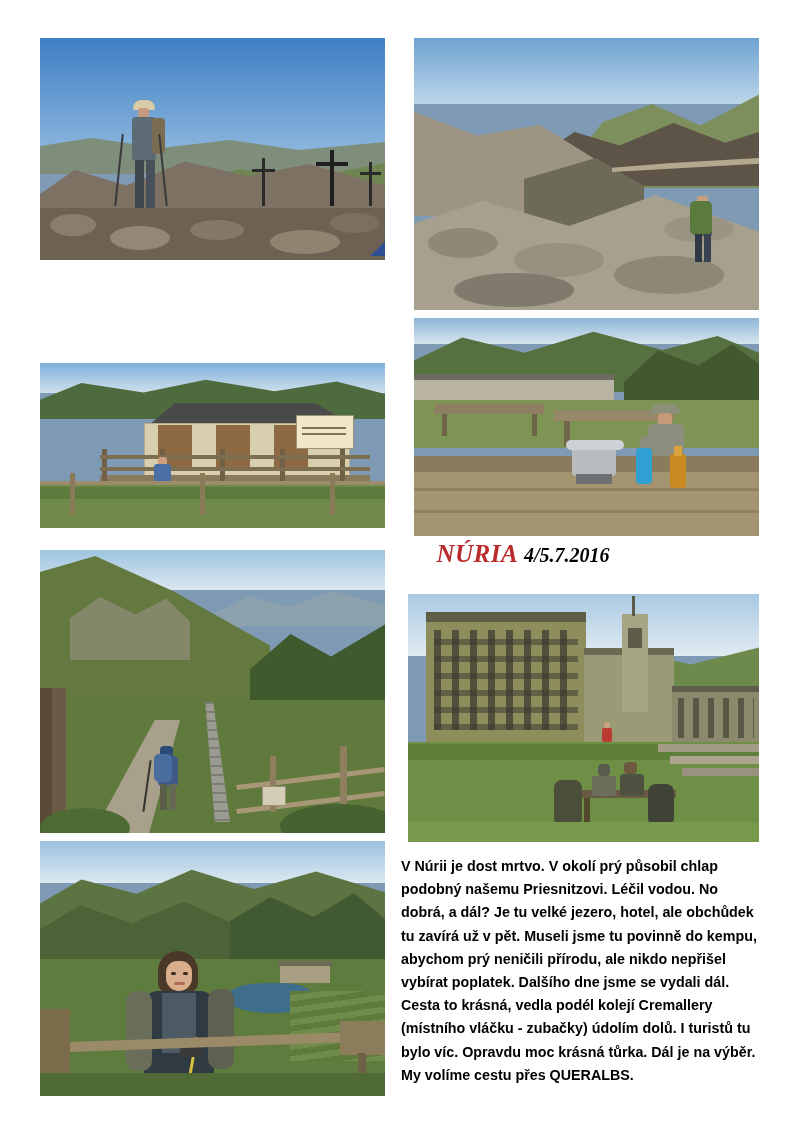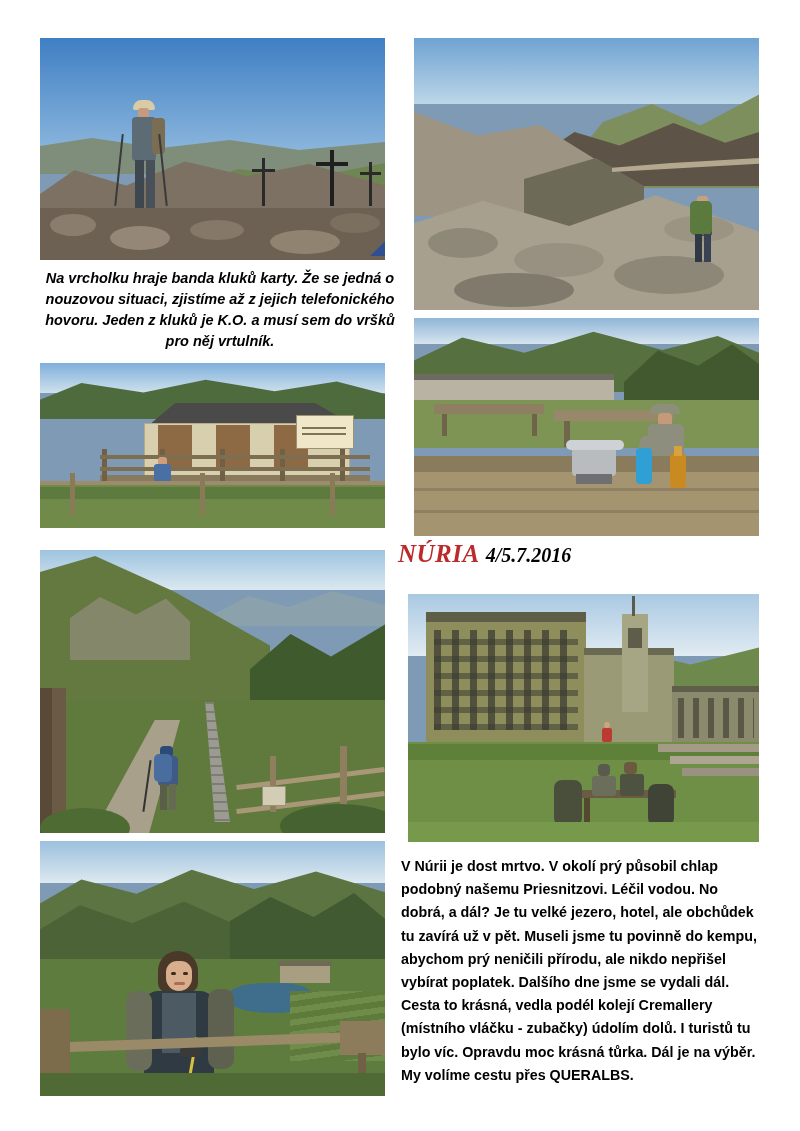--- a/index.html
+++ b/index.html
@@ -53,20 +53,21 @@
     line-height: 21px;
     color: #000;
     text-align: center;
   }
   .nuria-line {
     position: absolute;
     left: 398px;
     top: 540px;
     width: 250px;
     white-space: nowrap;
+    text-align: center;
   }
   .nuria-title {
     font-family: "Liberation Serif", serif;
     font-style: italic;
     font-weight: bold;
     font-size: 25px;
     color: #bb2b2b;
     letter-spacing: 0.5px;
   }
   .nuria-date {
@@ -149,21 +150,20 @@
     <div class="blob" style="left:40px;top:235px;width:120px;height:34px;background:#7f7a6b;"></div>
     <div class="blob" style="left:250px;top:178px;width:70px;height:26px;background:#9b9483;"></div>
 
     <div style="position:absolute;left:283px;top:158px;width:11px;height:9px;background:#c9a07e;border-radius:3px;"></div>
     <div style="position:absolute;left:280px;top:166px;width:18px;height:32px;background:#3e4a5a;border-radius:3px;"></div>
     <div style="position:absolute;left:276px;top:163px;width:22px;height:34px;background:#5b7a3e;border-radius:5px;"></div>
     <div style="position:absolute;left:281px;top:196px;width:7px;height:28px;background:#2f3946;"></div>
     <div style="position:absolute;left:290px;top:196px;width:7px;height:28px;background:#384250;"></div>
   </div>
 
-  <div class="caption-top">Na vrcholku hraje banda kluků karty. Že se jedná o  nouzovou situaci, zjistíme až z jejich telefonického hovoru. Jeden z kluků je K.O. a musí sem do vršků pro něj vrtulník.</div>
 
   <div class="photo" style="left:40px; top:363px; width:345px; height:165px;">
     <div class="sky" style="height:30px;background:linear-gradient(#7fb0dc,#cfe0ec);"></div>
 
     <div style="position:absolute;left:0;top:8px;width:345px;height:48px;background:#4e6b3e;clip-path:polygon(0 60%,12% 25%,30% 45%,48% 18%,68% 42%,86% 22%,100% 48%,100% 100%,0 100%);"></div>
 
     <div style="position:absolute;left:96px;top:40px;width:218px;height:22px;background:#4a4a4a;clip-path:polygon(6% 100%,18% 0,82% 0,100% 100%);"></div>
 
     <div style="position:absolute;left:104px;top:60px;width:204px;height:56px;background:#d8cfae;border:1px solid #b5ab8b;"></div>
 

